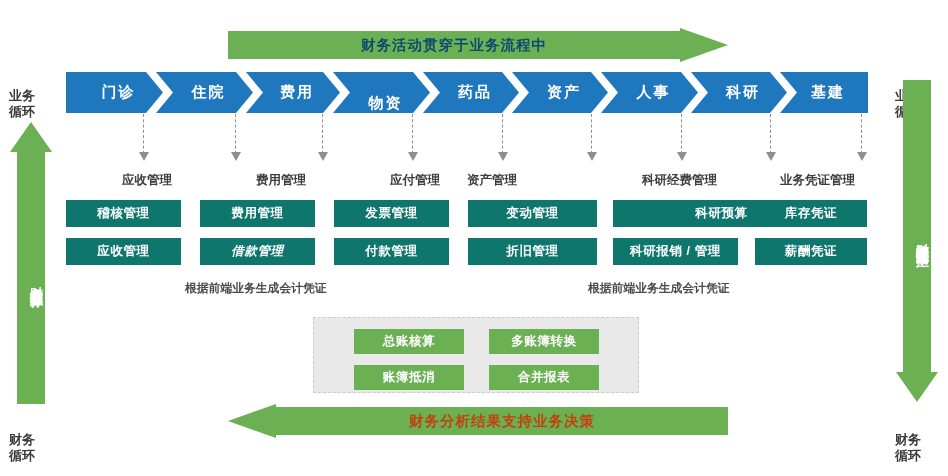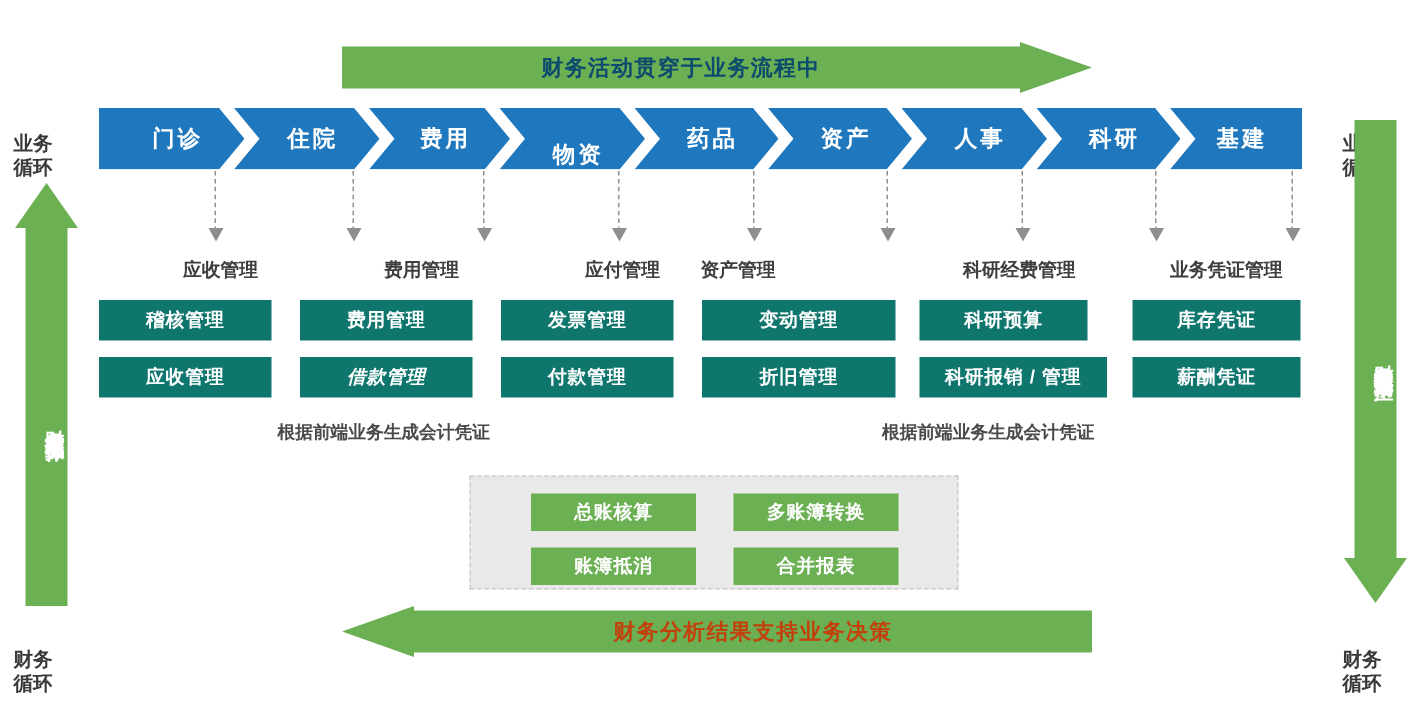--- a/index.html
+++ b/index.html
@@ -234,21 +234,21 @@
   <div class="grp-cap" style="left:222px;width:118px;text-align:center;">费用管理</div>
   <div class="grp-cap" style="left:356px;width:118px;text-align:center;">应付管理</div>
   <div class="grp-cap" style="left:467px;width:118px;">资产管理</div>
   <div class="grp-cap" style="left:612px;width:135px;text-align:center;">科研经费管理</div>
   <div class="grp-cap" style="left:750px;width:135px;text-align:center;">业务凭证管理</div>
 
   <div class="mod r1 ctr" style="left:66px;width:115px;">稽核管理</div>
   <div class="mod r1 ctr" style="left:200px;width:115px;">费用管理</div>
   <div class="mod r1 ctr" style="left:334px;width:115px;">发票管理</div>
   <div class="mod r1 ctr" style="left:468px;width:129px;">变动管理</div>
-  <div class="mod r1 ctr" style="left:613px;width:112px;">科研预算</div>
+  <div class="mod r1 ctr" style="left:613px;width:137px;padding-left:40px;">科研预算</div>
   <div class="mod r1 ctr" style="left:755px;width:112px;">库存凭证</div>
 
   <div class="mod r2 ctr" style="left:66px;width:115px;">应收管理</div>
   <div class="mod r2 ctr" style="left:200px;width:115px;font-style:italic;">借款管理</div>
   <div class="mod r2 ctr" style="left:334px;width:115px;">付款管理</div>
   <div class="mod r2 ctr" style="left:468px;width:129px;">折旧管理</div>
   <div class="mod r2 ctr" style="left:613px;width:125px;">科研报销 / 管理</div>
   <div class="mod r2 ctr" style="left:755px;width:112px;">薪酬凭证</div>
 
   <div class="note" style="left:185px;">根据前端业务生成会计凭证</div>

